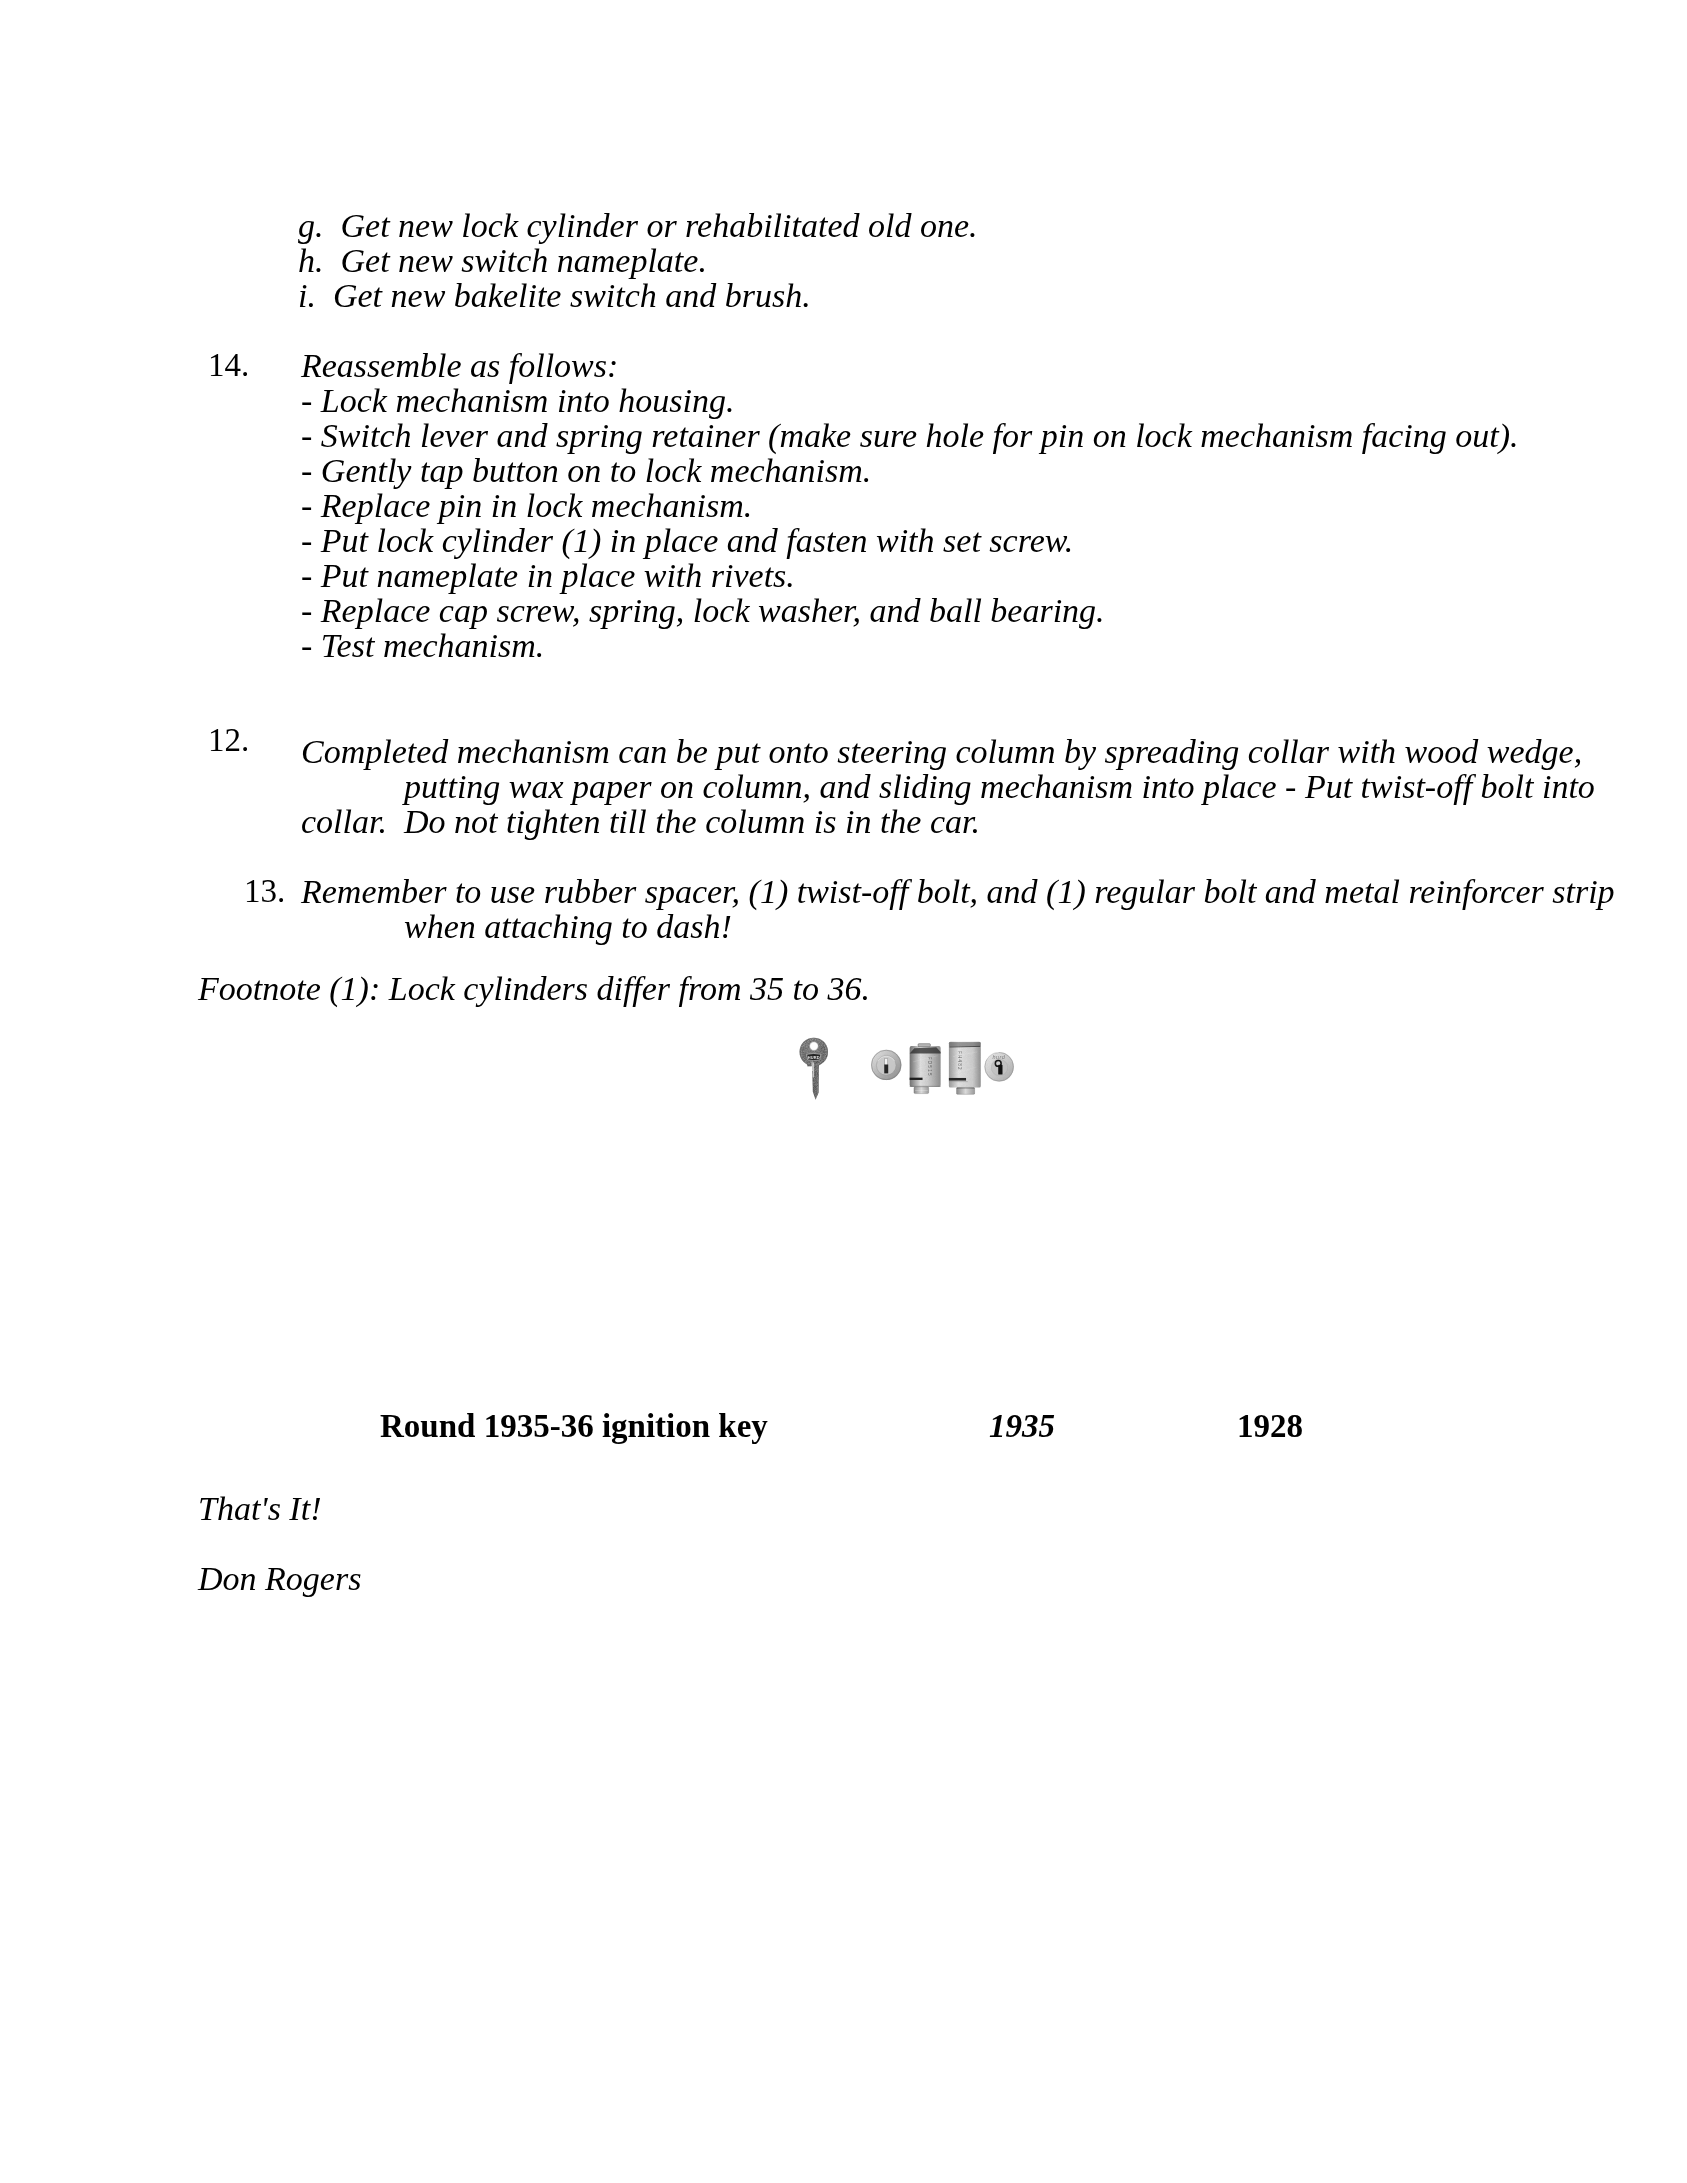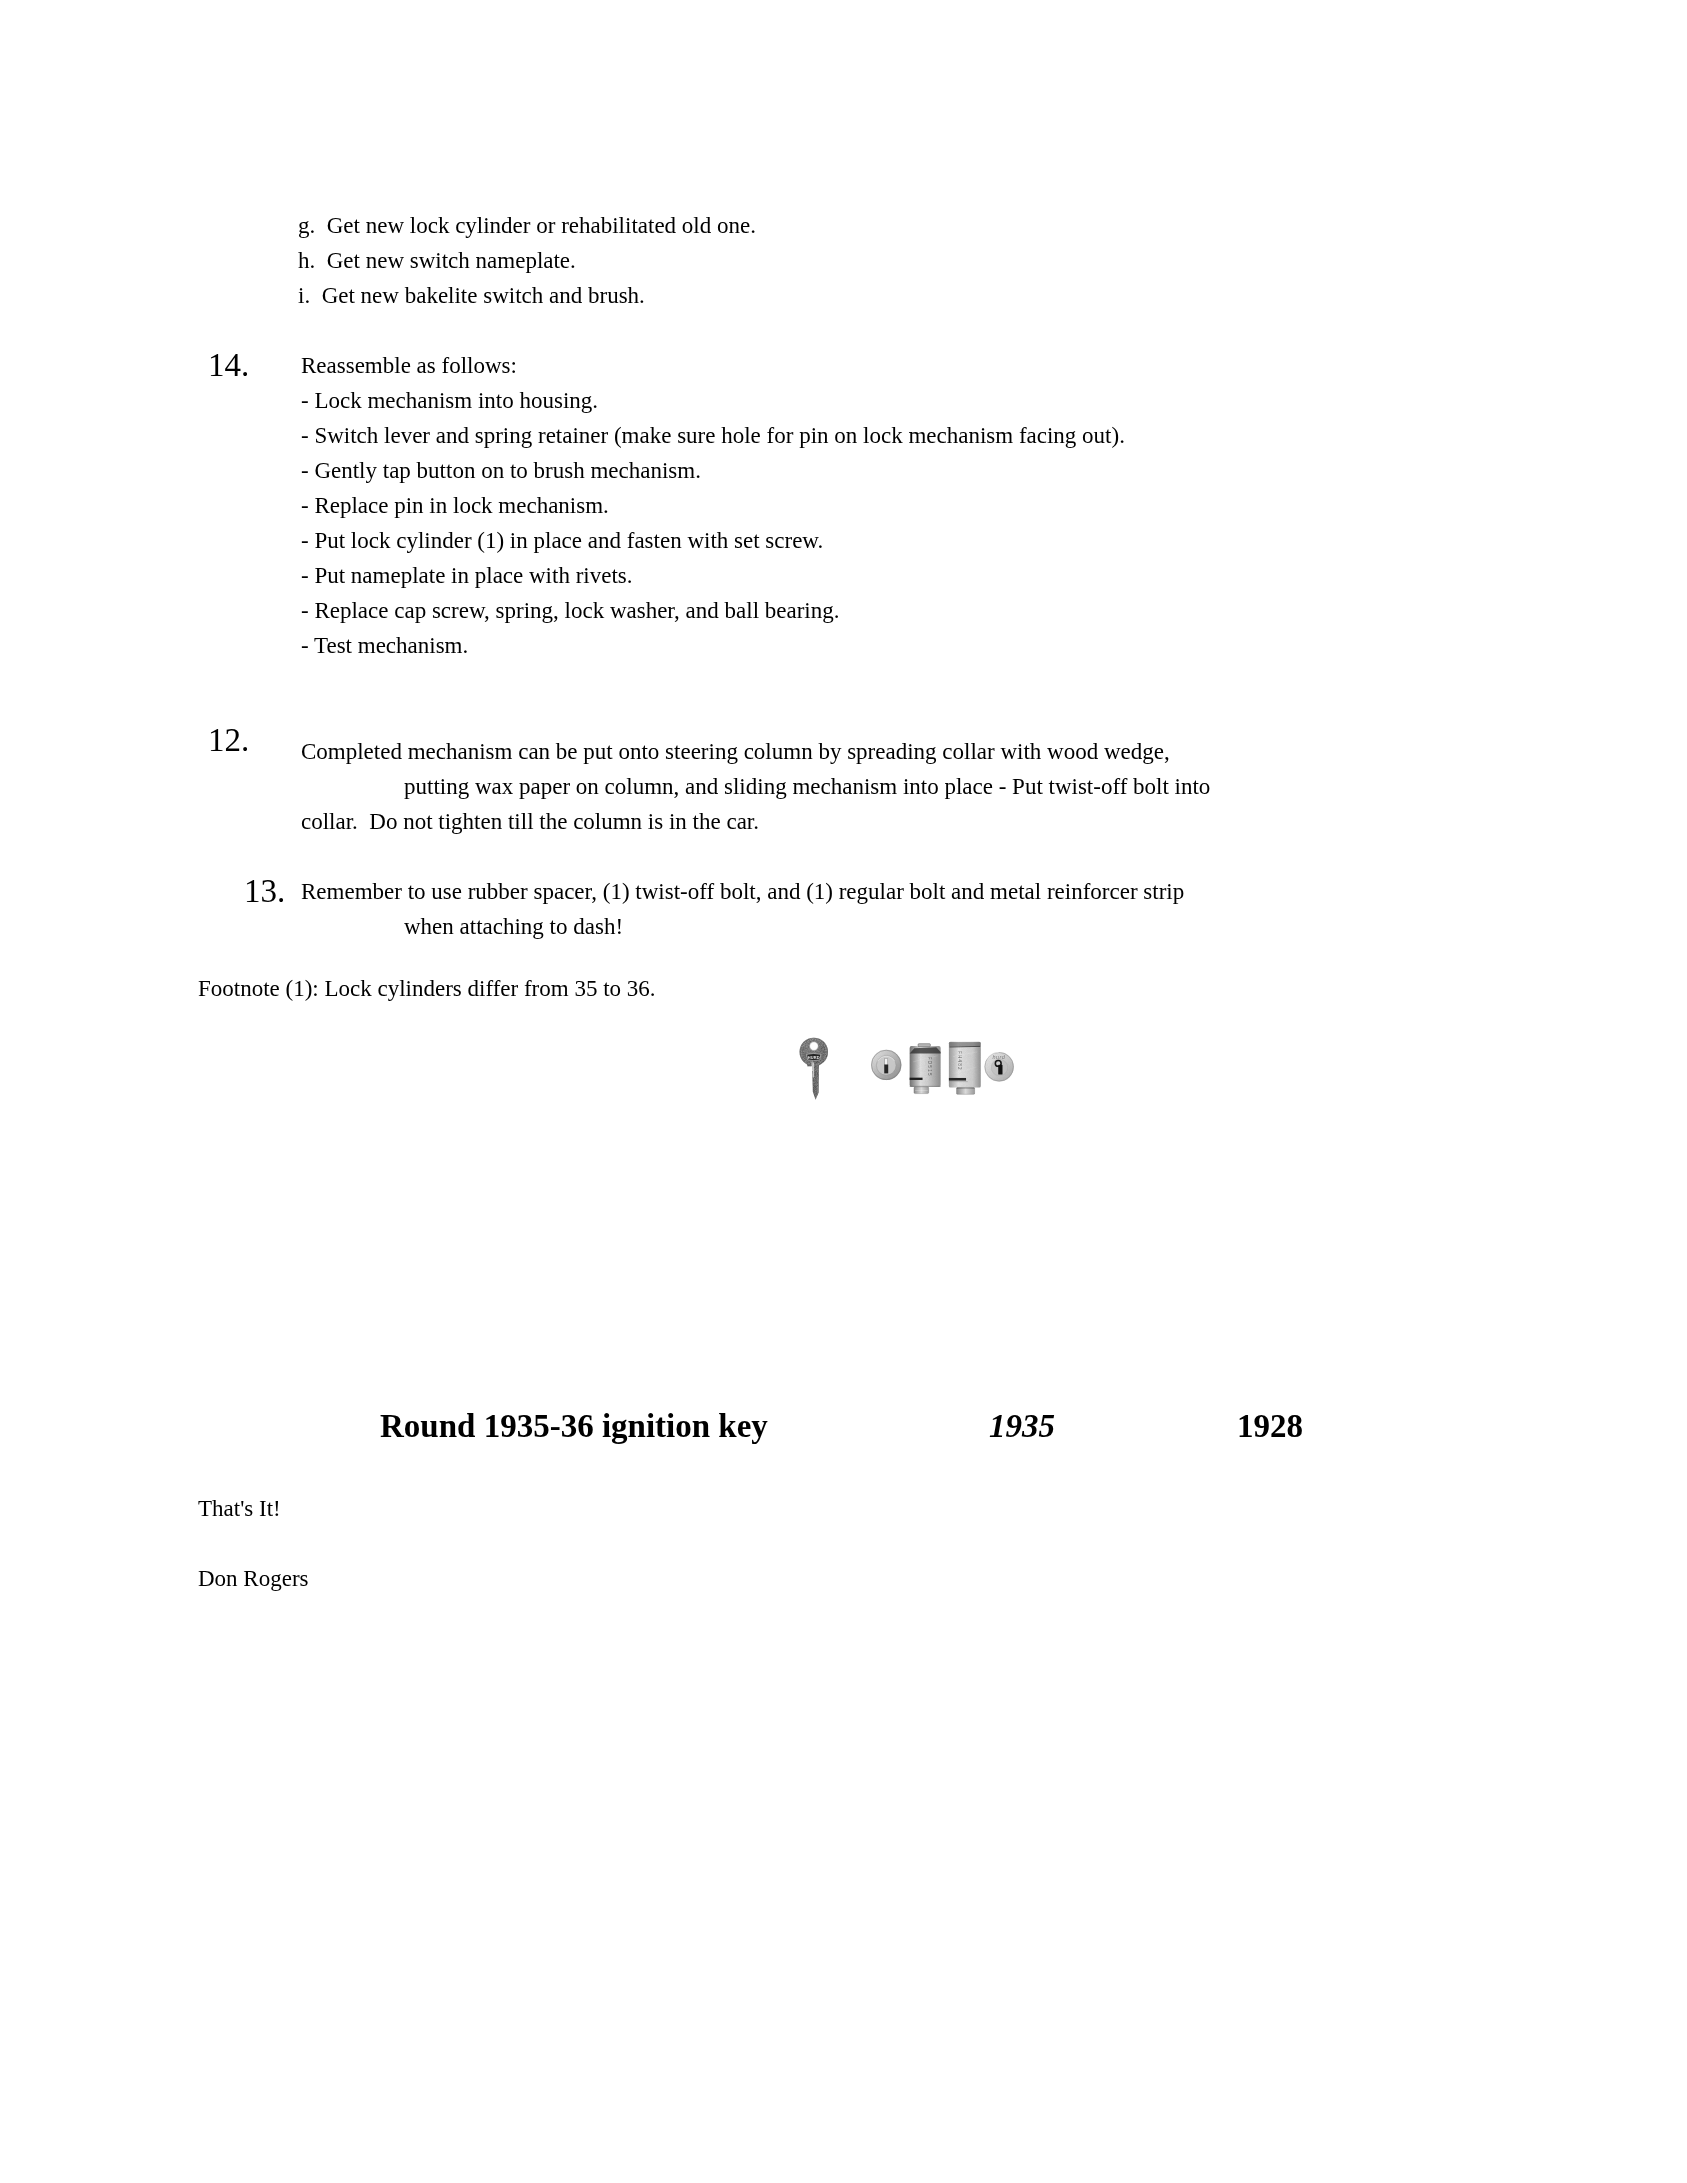--- a/index.html
+++ b/index.html
@@ -4,21 +4,21 @@
 <style>
   html,body{margin:0;padding:0;background:#e8e8e8;}
   .page{
     position:relative;
     width:1687px;height:2183px;
     background:#ffffff;
     font-family:"Liberation Serif","DejaVu Serif",serif;
     color:#000000;
     overflow:hidden;
   }
-  .line{white-space:pre;font-size:23px;line-height:35px;}
+  .line{white-space:pre;font-size:34px;line-height:35px;font-style:italic;}
   .abs{position:absolute;}
   .numcol{position:absolute;left:208px;font-size:33px;line-height:35px;white-space:pre;}
   .textcol{position:absolute;left:301px;}
   .indent{margin-left:103px;}
   .caption{position:absolute;font-size:33px;line-height:35px;font-weight:bold;white-space:pre;}
   svg text{font-family:"Liberation Sans","DejaVu Sans",sans-serif;}
 </style>
 </head>
 <body>
 
@@ -28,21 +28,21 @@
     <div class="line">g.  Get new lock cylinder or rehabilitated old one.</div>
     <div class="line">h.  Get new switch nameplate.</div>
     <div class="line">i.  Get new bakelite switch and brush.</div>
   </div>
 
   <div class="numcol" style="top:348px;">14.</div>
   <div class="textcol" style="top:348px;">
     <div class="line">Reassemble as follows:</div>
     <div class="line">- Lock mechanism into housing.</div>
     <div class="line">- Switch lever and spring retainer (make sure hole for pin on lock mechanism facing out).</div>
-    <div class="line">- Gently tap button on to brush mechanism.</div>
+    <div class="line">- Gently tap button on to lock mechanism.</div>
     <div class="line">- Replace pin in lock mechanism.</div>
     <div class="line">- Put lock cylinder (1) in place and fasten with set screw.</div>
     <div class="line">- Put nameplate in place with rivets.</div>
     <div class="line">- Replace cap screw, spring, lock washer, and ball bearing.</div>
     <div class="line">- Test mechanism.</div>
   </div>
 
   <div class="numcol" style="top:694px;margin-top:29px;">12.</div>
   <div class="textcol" style="top:734px;">
     <div class="line">Completed mechanism can be put onto steering column by spreading collar with wood wedge,</div>

